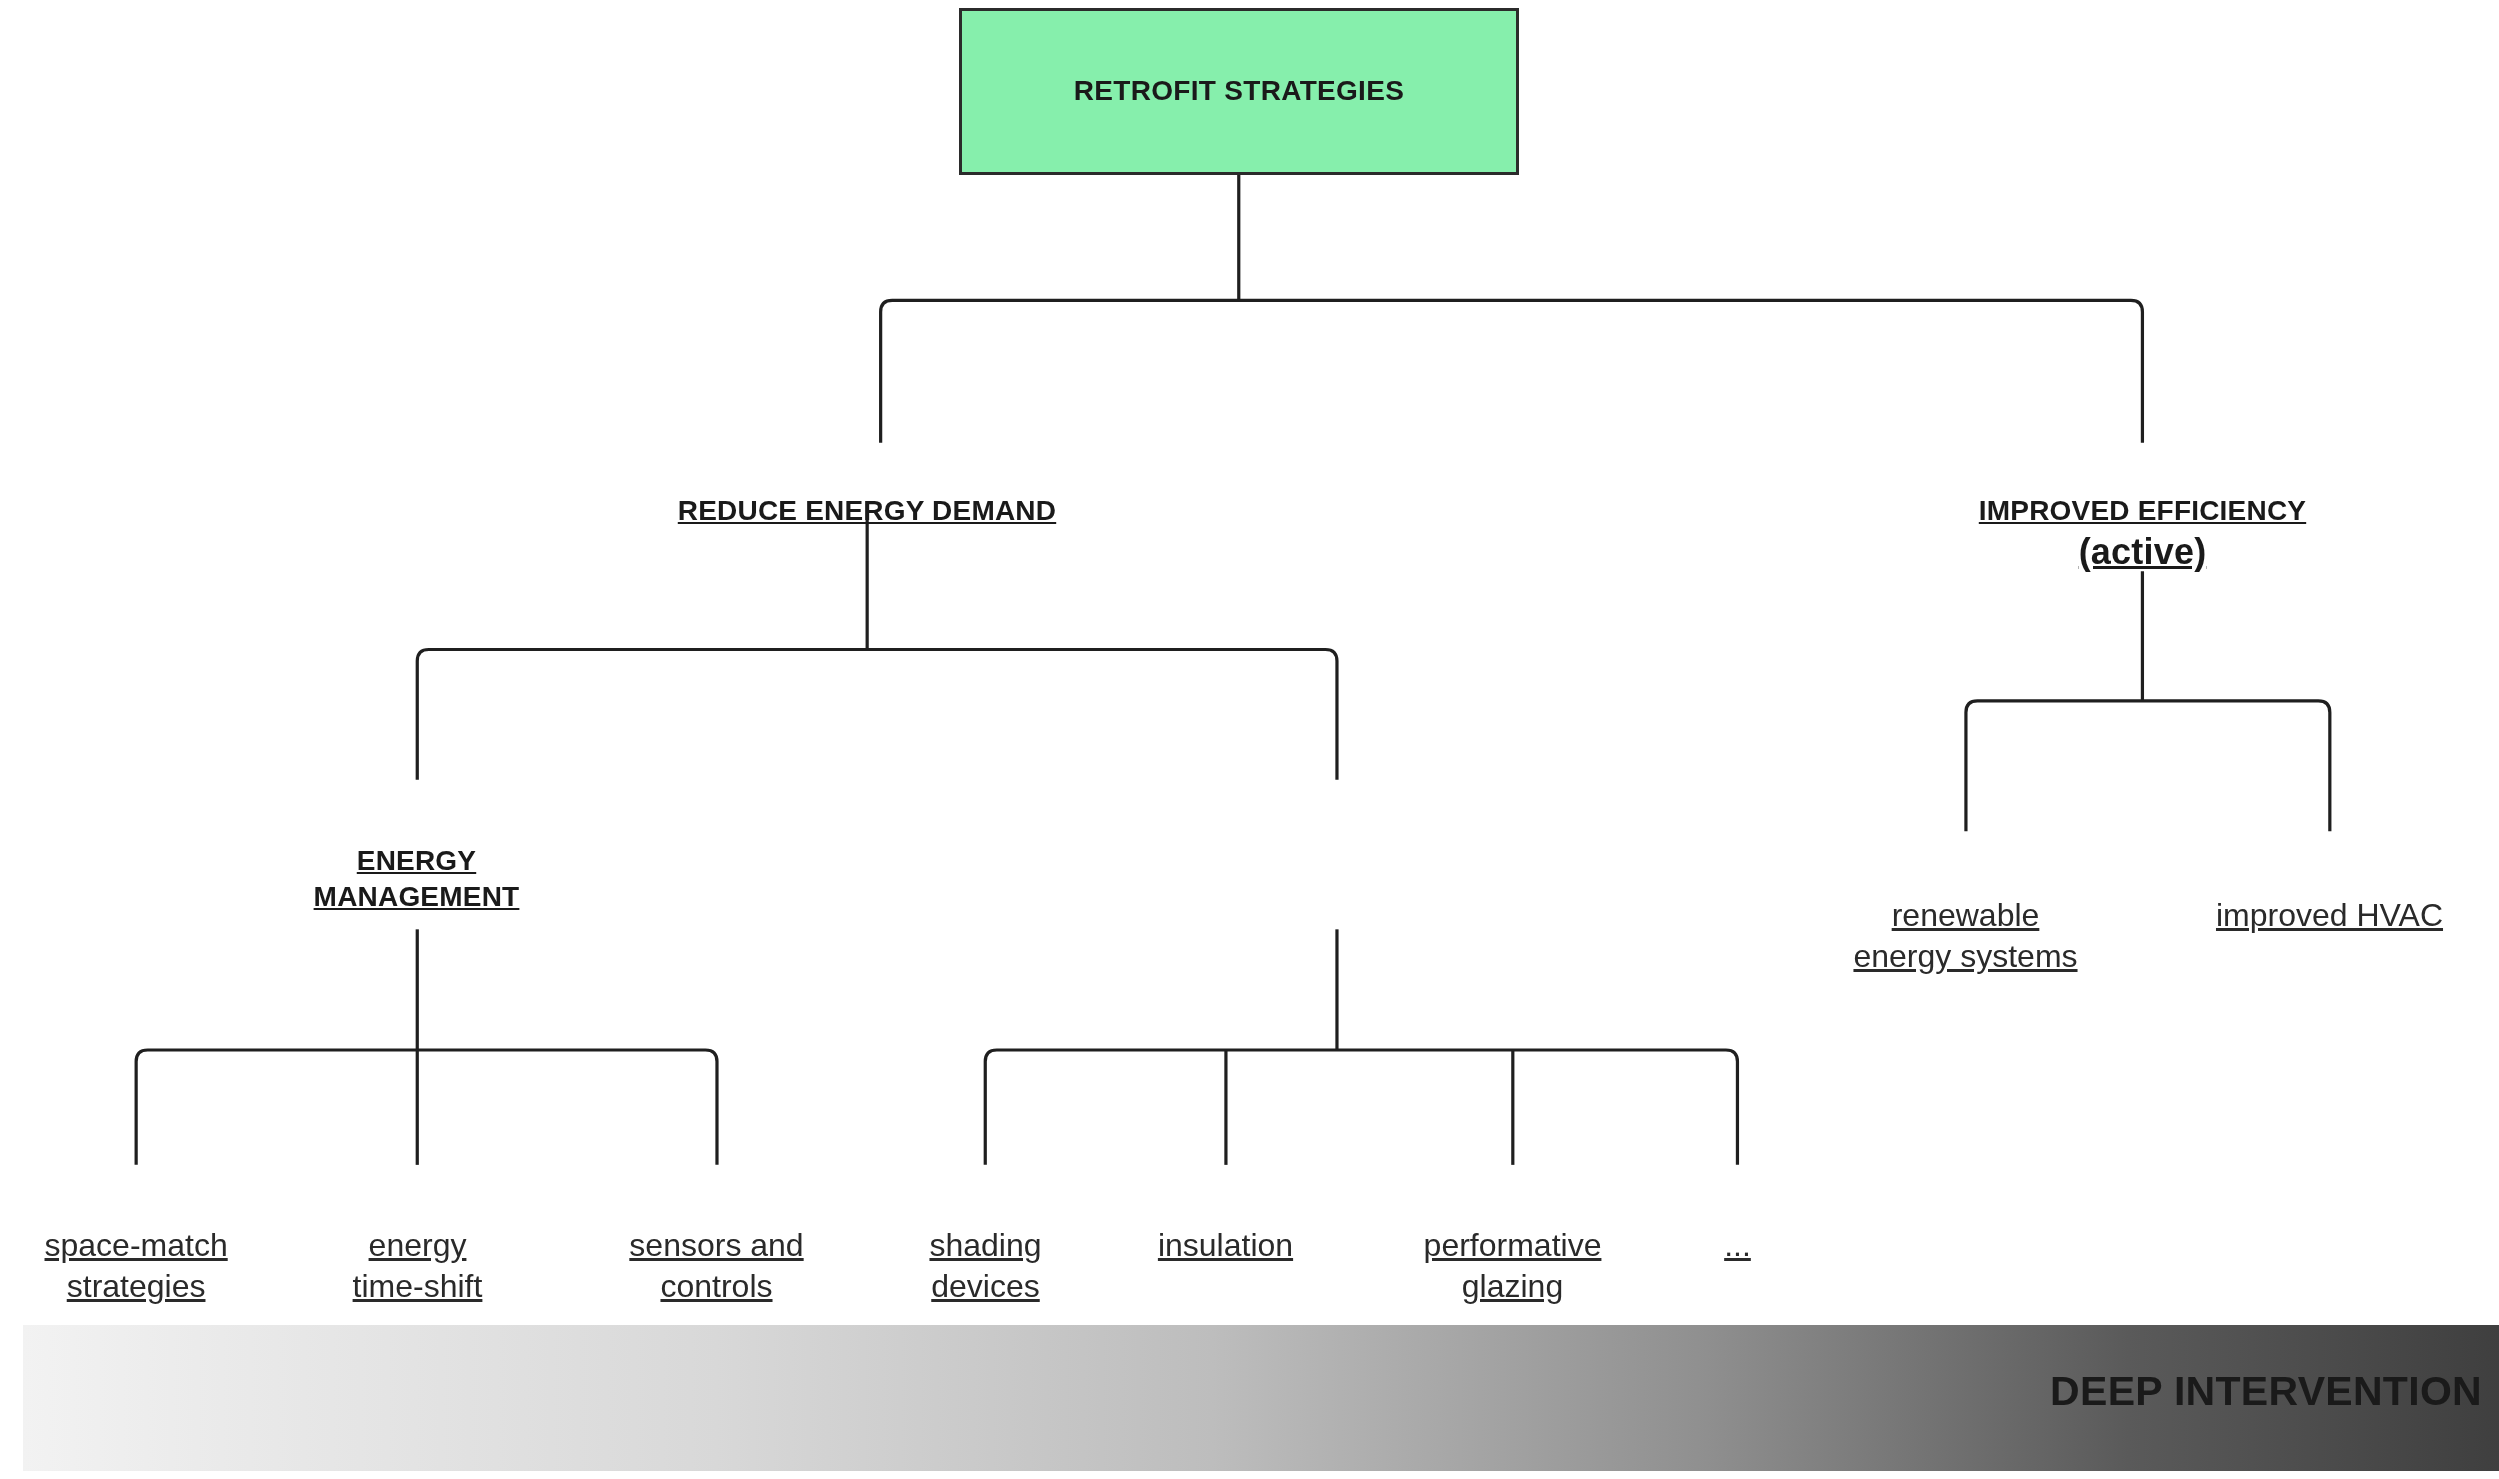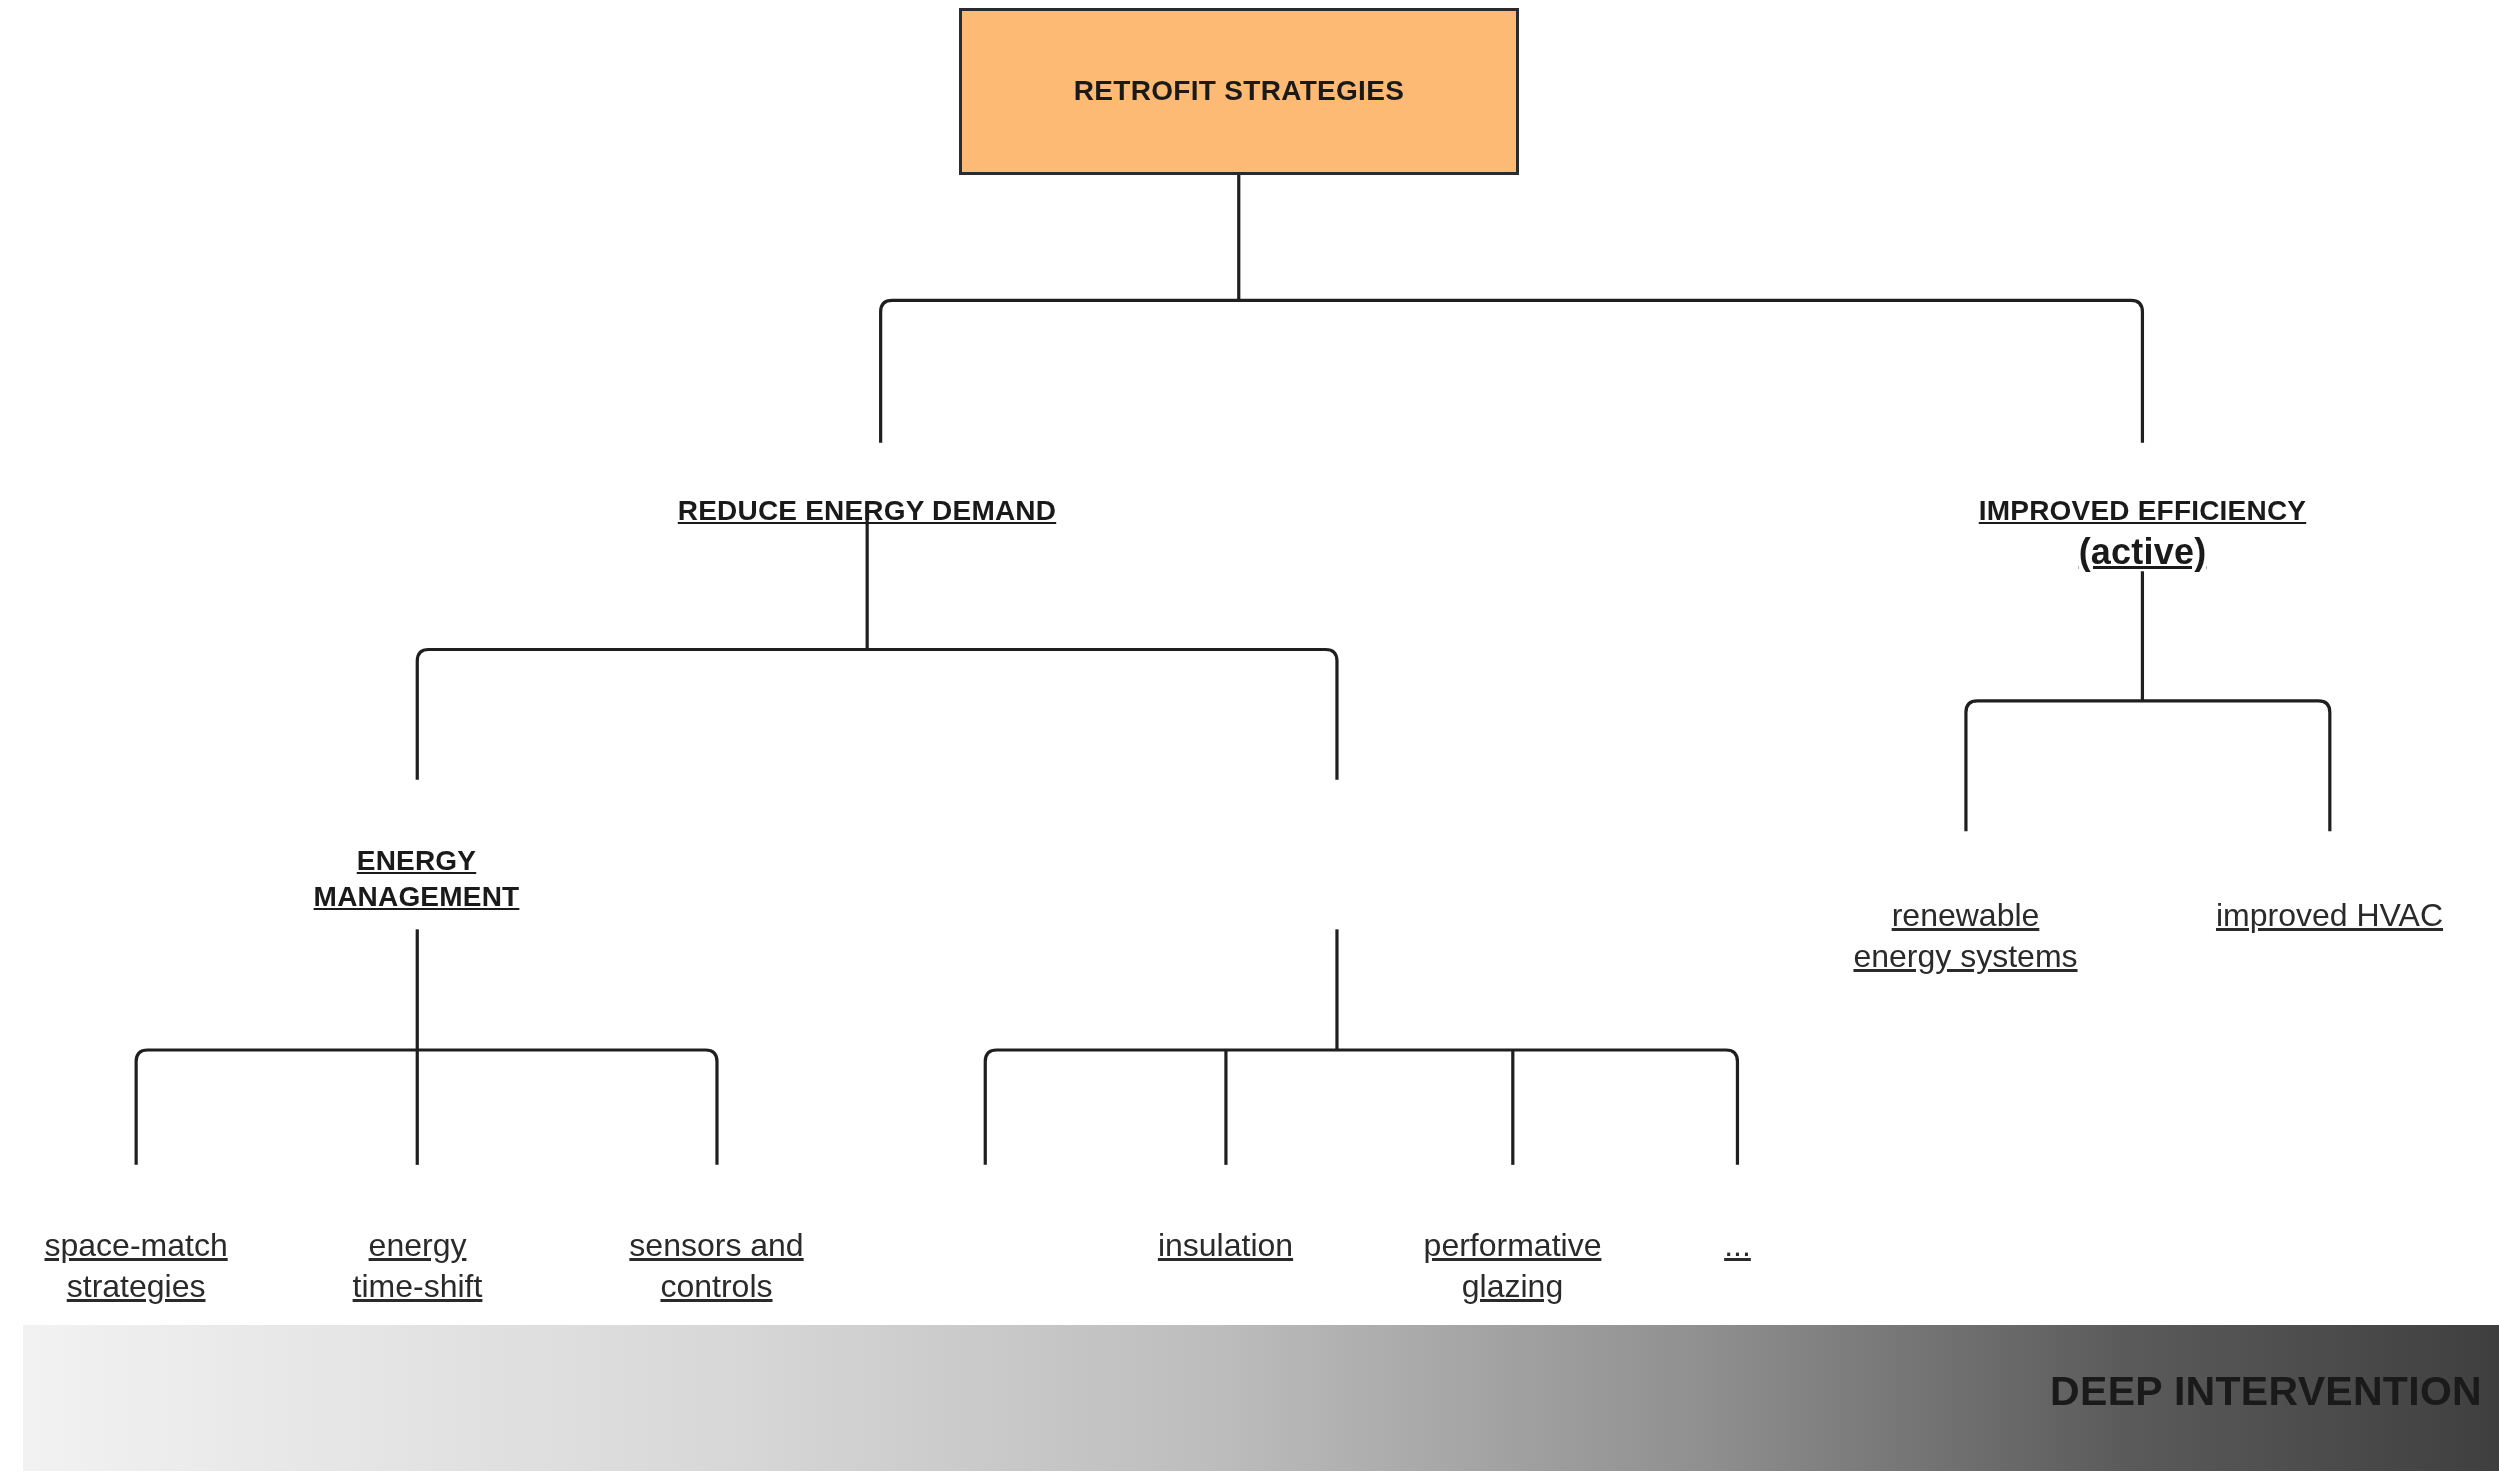--- a/index.html
+++ b/index.html
@@ -29,21 +29,21 @@
   .node {
     position: absolute;
     text-align: center;
     line-height: 1.28;
     white-space: pre-line;
     text-decoration: underline;
   }
   .root-box {
     position: absolute;
     border: 3.2px solid #2b2b2b;
-    background: #fdba74;
+    background: #86efac;
     box-sizing: border-box;
     display: flex;
     align-items: center;
     justify-content: center;
   }
   .root-label {
     font-weight: bold;
     font-size: 28px;
     letter-spacing: 0.3px;
     color: #1a1a1a;
@@ -157,20 +157,24 @@
   <div class="node leaf" style="left:257px; top:1184px; width:321px;">
     <span>energy
 time-shift</span>
   </div>
 
   <div class="node leaf" style="left:556px; top:1184px; width:321px;">
     <span>sensors and
 controls</span>
   </div>
 
+  <div class="node leaf" style="left:825px; top:1184px; width:321px;">
+    <span>shading
+devices</span>
+  </div>
 
   <div class="node leaf" style="left:1065px; top:1184px; width:321px;">
     <span>insulation</span>
   </div>
 
   <div class="node leaf" style="left:1352px; top:1184px; width:321px;">
     <span>performative
 glazing</span>
   </div>
 

